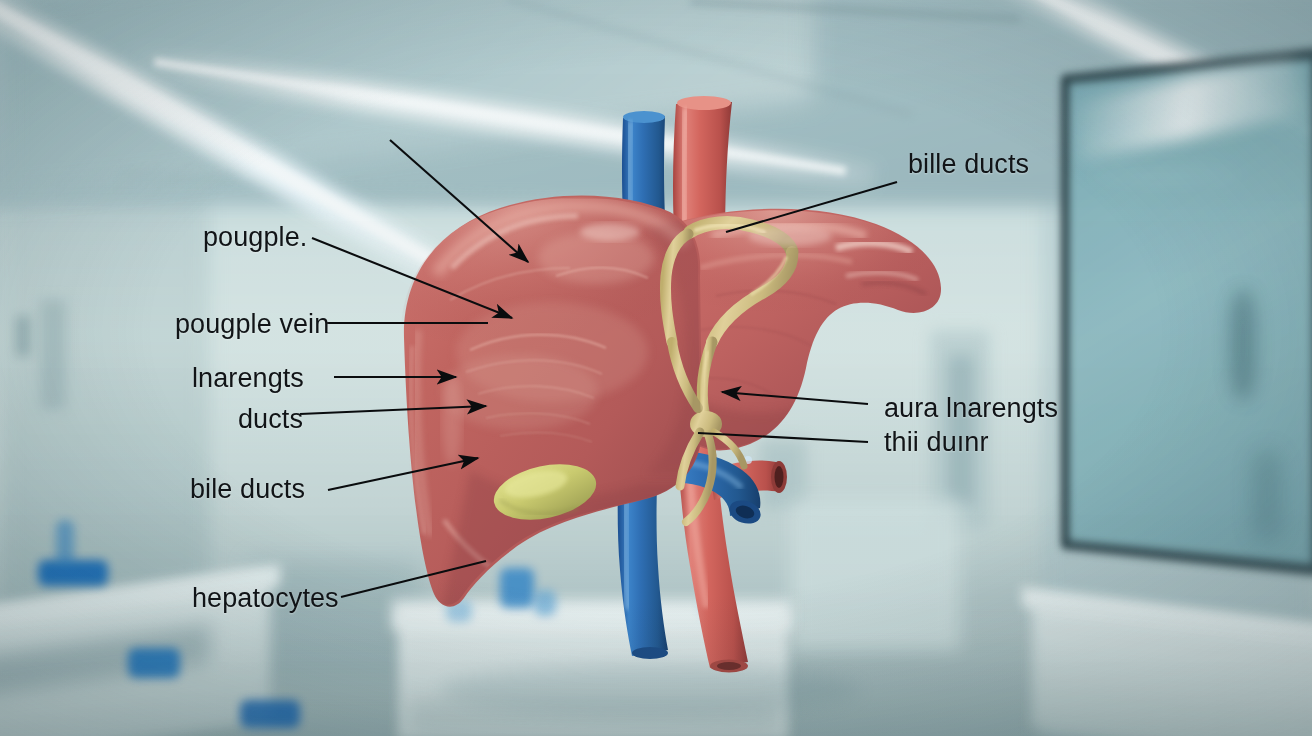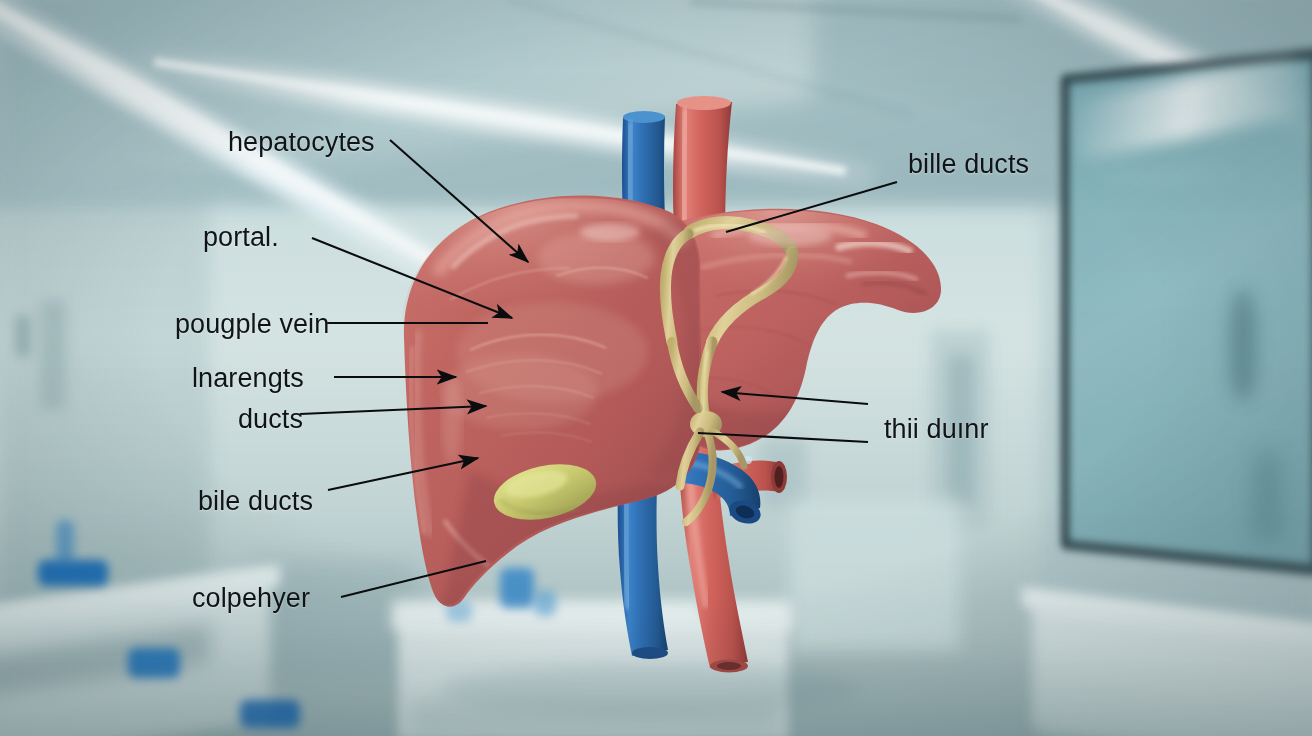--- a/index.html
+++ b/index.html
@@ -459,25 +459,25 @@
         <line x1="334" y1="377" x2="456" y2="377" marker-end="url(#ah)"></line>
         <line x1="300" y1="414" x2="486" y2="406" marker-end="url(#ah)"></line>
         <line x1="328" y1="490" x2="478" y2="458" marker-end="url(#ah)"></line>
         <line x1="341" y1="597" x2="486" y2="561"></line>
         <line x1="897" y1="182" x2="726" y2="232"></line>
         <line x1="868" y1="404" x2="722" y2="392" marker-end="url(#ah)"></line>
         <line x1="868" y1="442" x2="698" y2="433"></line>
       </g>
     </svg>
 
-    <div class="label" style="left:228px;top:129px;">hepatocytes</div>
-    <div class="label" style="left:203px;top:224px;">portal.</div>
+    <div class="label" style="left:203px;top:224px;">pougple.</div>
     <div class="label" style="left:175px;top:311px;">pougple vein</div>
     <div class="label" style="left:192px;top:365px;">lnarengts</div>
     <div class="label" style="left:238px;top:406px;">ducts</div>
-    <div class="label" style="left:198px;top:476px;margin-top:12px;">bile ducts</div>
-    <div class="label" style="left:192px;top:585px;">colpehyer</div>
+    <div class="label" style="left:190px;top:476px;">bile ducts</div>
+    <div class="label" style="left:192px;top:585px;">hepatocytes</div>
 
     <div class="label right" style="left:908px;top:151px;">bille ducts</div>
-    <div class="label right" style="left:884px;top:416px;">thii duınr</div>
+    <div class="label right" style="left:884px;top:395px;">aura lnarengts</div>
+    <div class="label right" style="left:884px;top:429px;">thii duınr</div>
   </div>
 
 </div>
 
 </body></html>

